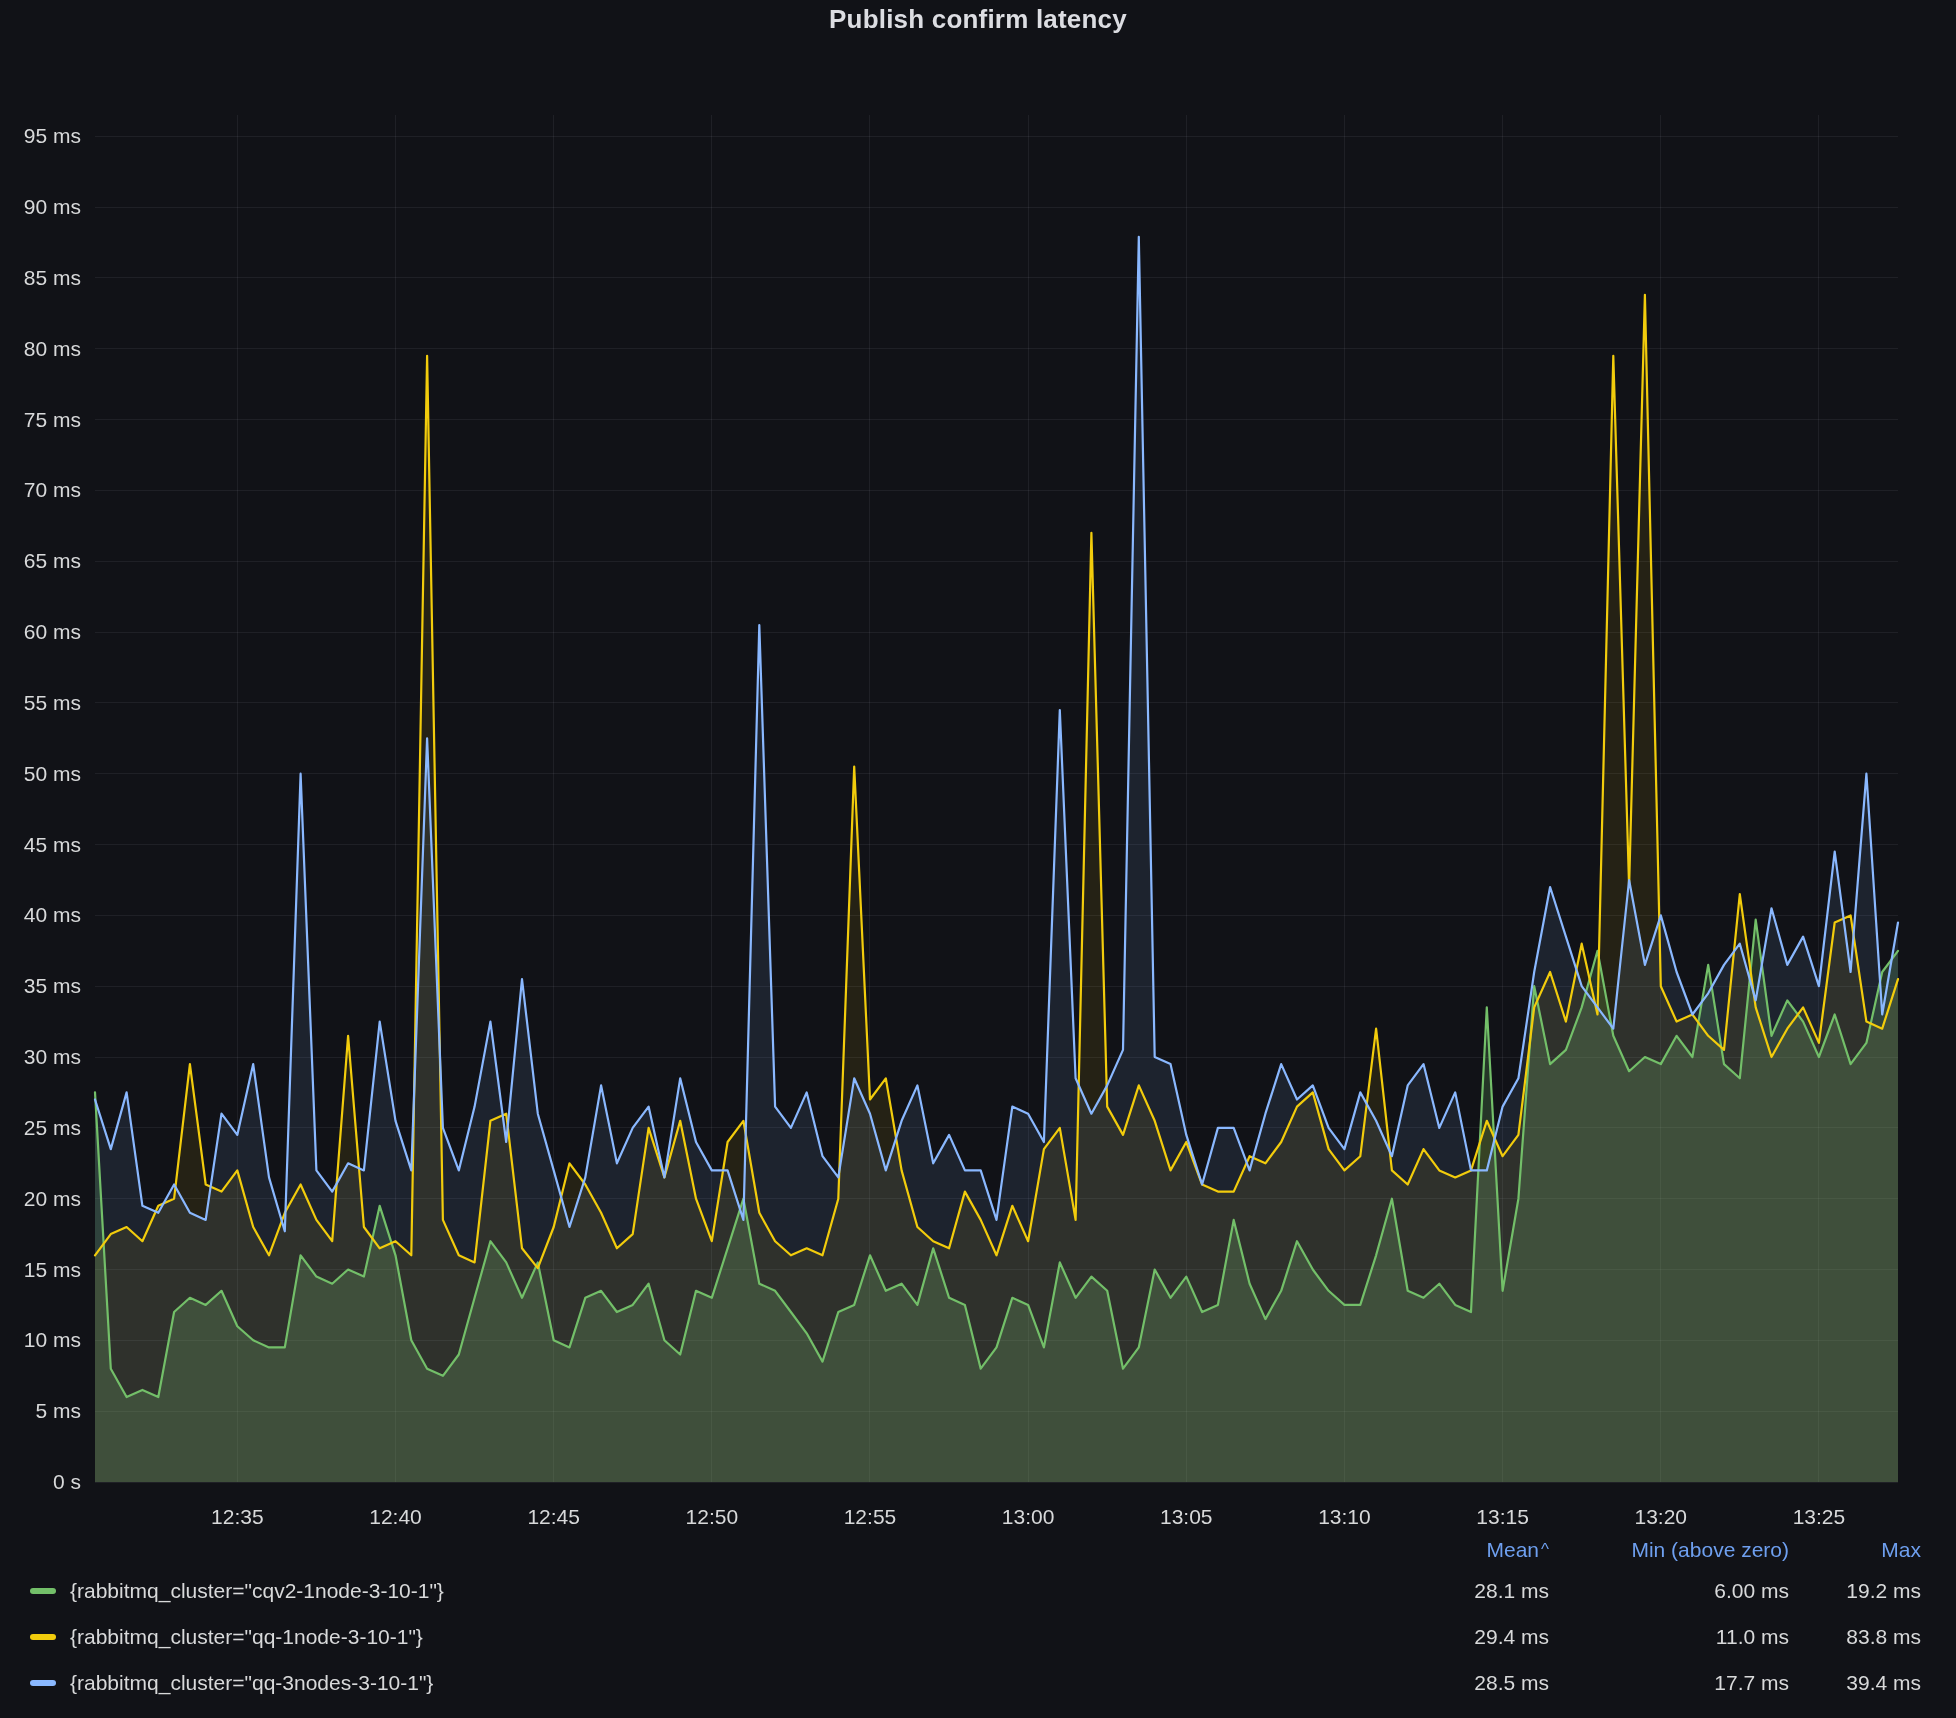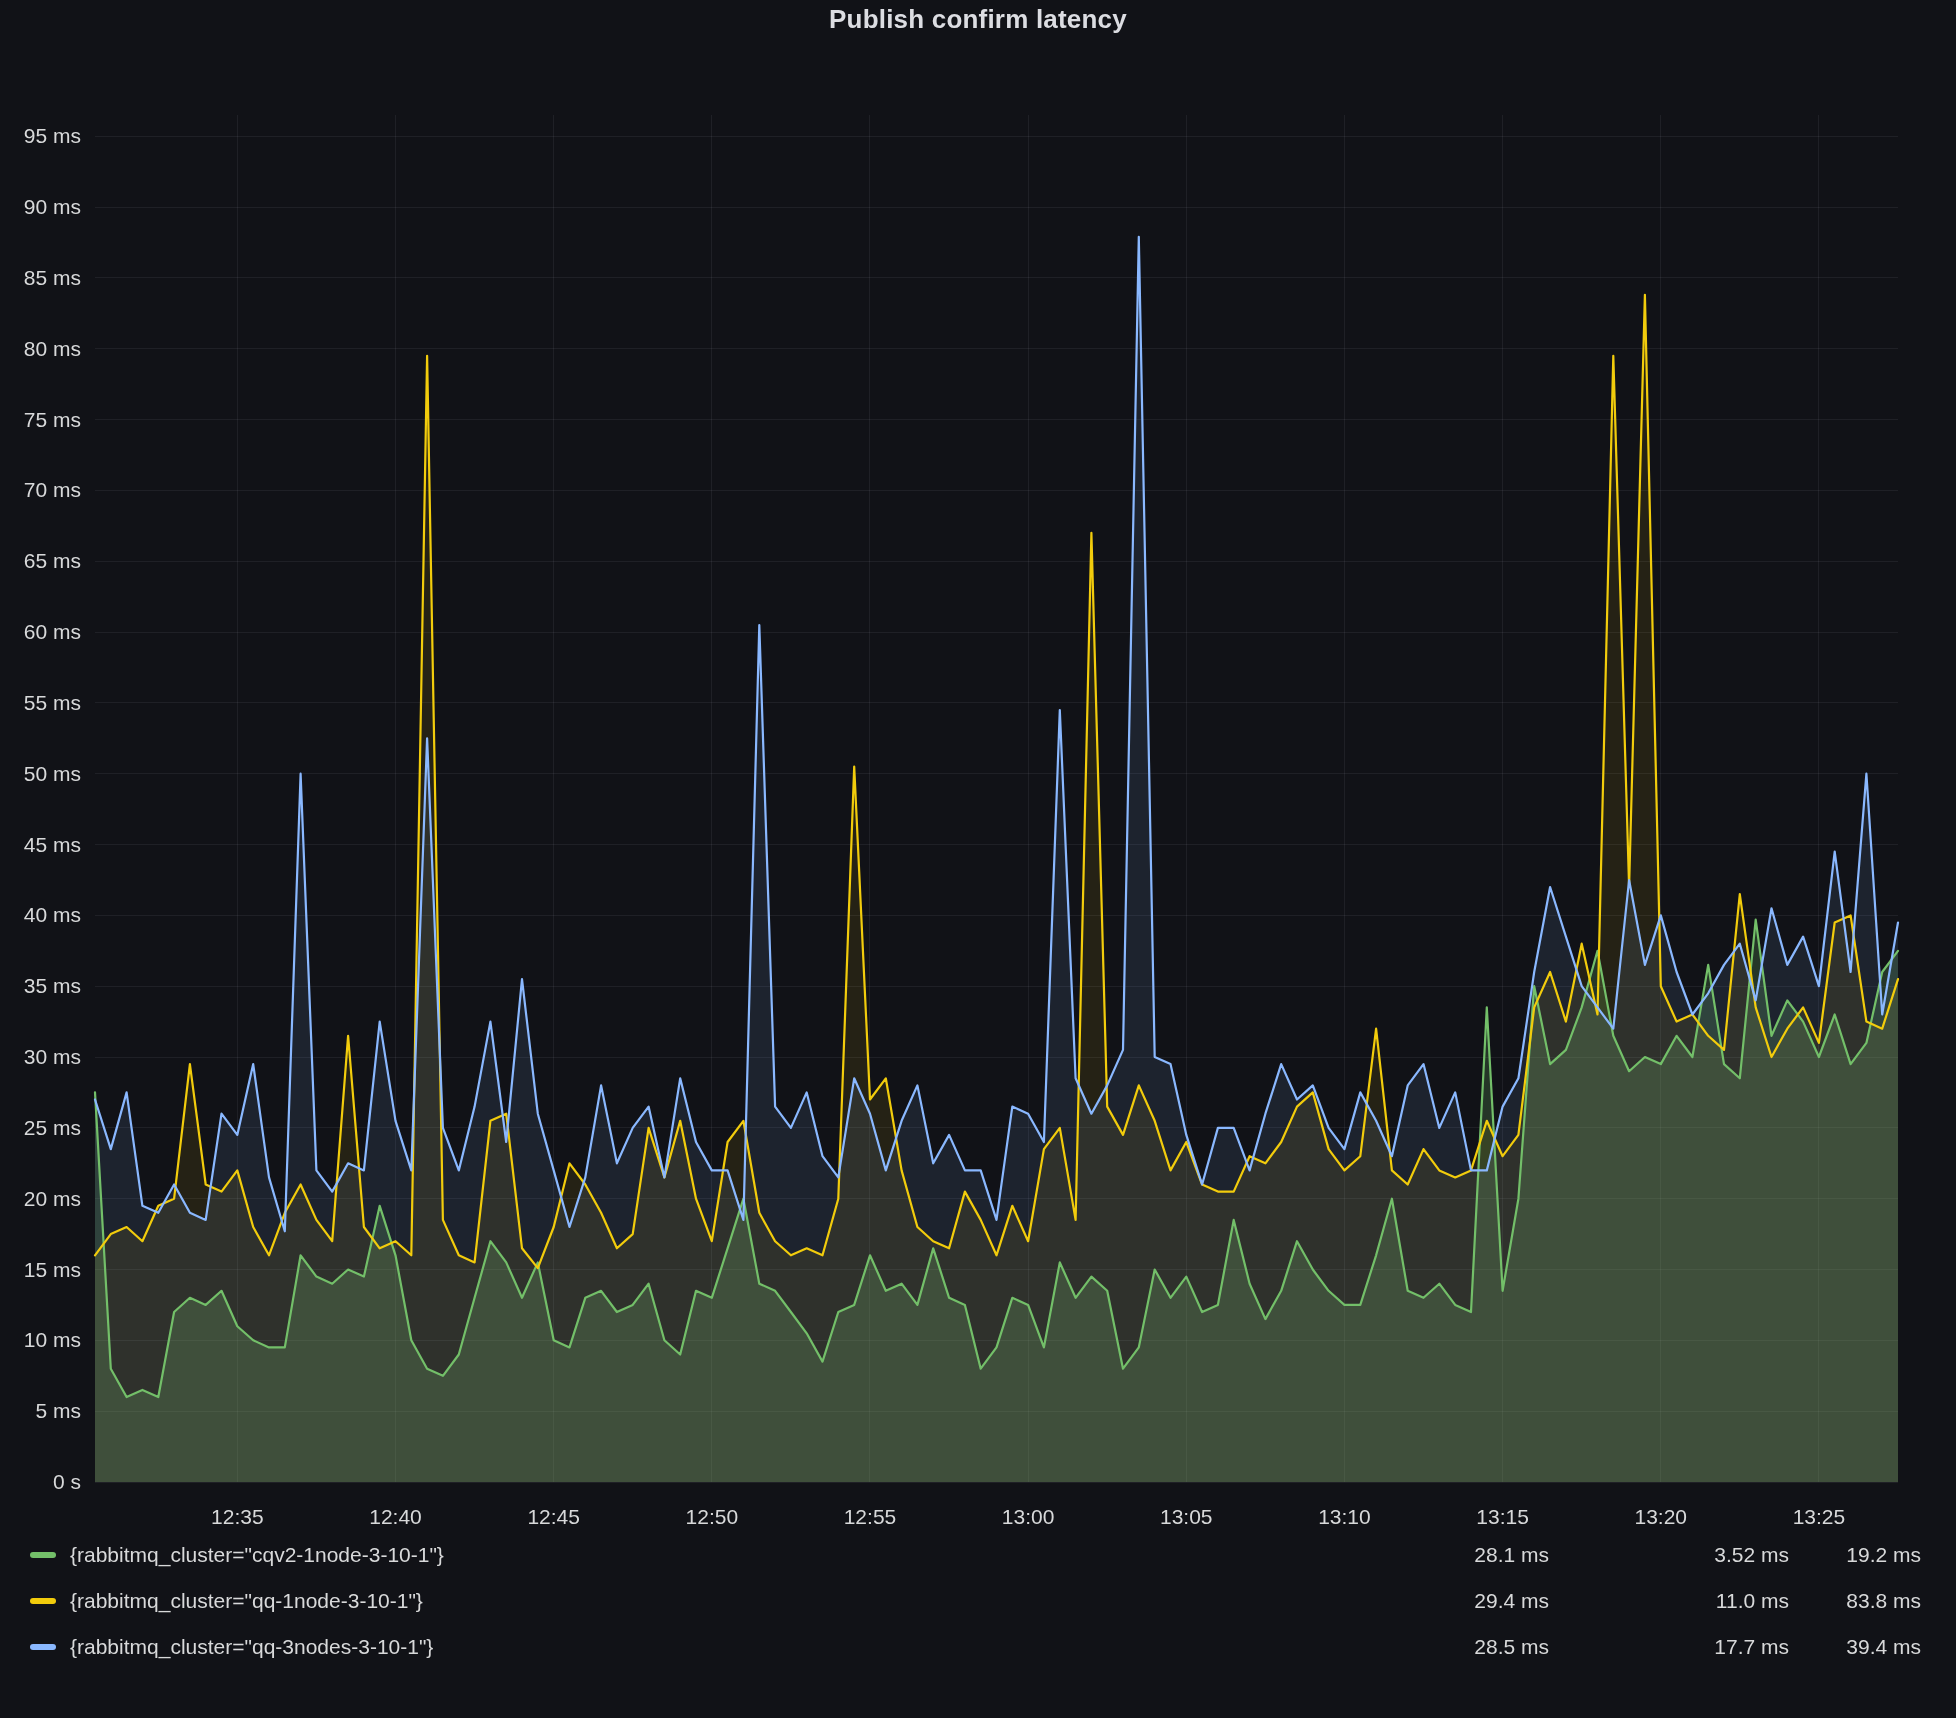--- a/index.html
+++ b/index.html
@@ -99,26 +99,32 @@
     <text x="1818.921052631579" y="1524" class="xtick">13:25</text>
     <path d="M95.0 1092.4 L110.8 1368.7 L126.6 1397.0 L142.4 1389.9 L158.3 1397.0 L174.1 1312.0 L189.9 1297.8 L205.7 1304.9 L221.5 1290.8 L237.3 1326.2 L253.2 1340.3 L269.0 1347.4 L284.8 1347.4 L300.6 1255.3 L316.4 1276.6 L332.2 1283.7 L348.1 1269.5 L363.9 1276.6 L379.7 1205.8 L395.5 1255.3 L411.3 1340.3 L427.1 1368.7 L442.9 1375.8 L458.8 1354.5 L474.6 1297.8 L490.4 1241.2 L506.2 1262.4 L522.0 1297.8 L537.8 1262.4 L553.7 1340.3 L569.5 1347.4 L585.3 1297.8 L601.1 1290.8 L616.9 1312.0 L632.7 1304.9 L648.6 1283.7 L664.4 1340.3 L680.2 1354.5 L696.0 1290.8 L711.8 1297.8 L727.6 1248.3 L743.4 1198.7 L759.3 1283.7 L775.1 1290.8 L790.9 1312.0 L806.7 1333.3 L822.5 1361.6 L838.3 1312.0 L854.2 1304.9 L870.0 1255.3 L885.8 1290.8 L901.6 1283.7 L917.4 1304.9 L933.2 1248.3 L949.1 1297.8 L964.9 1304.9 L980.7 1368.7 L996.5 1347.4 L1012.3 1297.8 L1028.1 1304.9 L1043.9 1347.4 L1059.8 1262.4 L1075.6 1297.8 L1091.4 1276.6 L1107.2 1290.8 L1123.0 1368.7 L1138.8 1347.4 L1154.7 1269.5 L1170.5 1297.8 L1186.3 1276.6 L1202.1 1312.0 L1217.9 1304.9 L1233.7 1219.9 L1249.6 1283.7 L1265.4 1319.1 L1281.2 1290.8 L1297.0 1241.2 L1312.8 1269.5 L1328.6 1290.8 L1344.4 1304.9 L1360.3 1304.9 L1376.1 1255.3 L1391.9 1198.7 L1407.7 1290.8 L1423.5 1297.8 L1439.3 1283.7 L1455.2 1304.9 L1471.0 1312.0 L1486.8 1007.4 L1502.6 1290.8 L1518.4 1198.7 L1534.2 986.2 L1550.1 1064.1 L1565.9 1049.9 L1581.7 1007.4 L1597.5 950.8 L1613.3 1035.8 L1629.1 1071.2 L1644.9 1057.0 L1660.8 1064.1 L1676.6 1035.8 L1692.4 1057.0 L1708.2 964.9 L1724.0 1064.1 L1739.8 1078.3 L1755.7 919.6 L1771.5 1035.8 L1787.3 1000.4 L1803.1 1021.6 L1818.9 1057.0 L1834.7 1014.5 L1850.6 1064.1 L1866.4 1042.9 L1882.2 972.0 L1898.0 950.8 L1898 1482 L95 1482 Z" fill="rgba(115,191,105,0.21)" stroke="none"></path>
     <path d="M95.0 1255.3 L110.8 1234.1 L126.6 1227.0 L142.4 1241.2 L158.3 1205.8 L174.1 1198.7 L189.9 1064.1 L205.7 1184.5 L221.5 1191.6 L237.3 1170.4 L253.2 1227.0 L269.0 1255.3 L284.8 1212.8 L300.6 1184.5 L316.4 1219.9 L332.2 1241.2 L348.1 1035.8 L363.9 1227.0 L379.7 1248.3 L395.5 1241.2 L411.3 1255.3 L427.1 355.8 L442.9 1219.9 L458.8 1255.3 L474.6 1262.4 L490.4 1120.8 L506.2 1113.7 L522.0 1248.3 L537.8 1268.1 L553.7 1227.0 L569.5 1163.3 L585.3 1184.5 L601.1 1212.8 L616.9 1248.3 L632.7 1234.1 L648.6 1127.9 L664.4 1177.4 L680.2 1120.8 L696.0 1198.7 L711.8 1241.2 L727.6 1142.0 L743.4 1120.8 L759.3 1212.8 L775.1 1241.2 L790.9 1255.3 L806.7 1248.3 L822.5 1255.3 L838.3 1198.7 L854.2 766.6 L870.0 1099.5 L885.8 1078.3 L901.6 1170.4 L917.4 1227.0 L933.2 1241.2 L949.1 1248.3 L964.9 1191.6 L980.7 1219.9 L996.5 1255.3 L1012.3 1205.8 L1028.1 1241.2 L1043.9 1149.1 L1059.8 1127.9 L1075.6 1219.9 L1091.4 532.9 L1107.2 1106.6 L1123.0 1134.9 L1138.8 1085.4 L1154.7 1120.8 L1170.5 1170.4 L1186.3 1142.0 L1202.1 1184.5 L1217.9 1191.6 L1233.7 1191.6 L1249.6 1156.2 L1265.4 1163.3 L1281.2 1142.0 L1297.0 1106.6 L1312.8 1092.4 L1328.6 1149.1 L1344.4 1170.4 L1360.3 1156.2 L1376.1 1028.7 L1391.9 1170.4 L1407.7 1184.5 L1423.5 1149.1 L1439.3 1170.4 L1455.2 1177.4 L1471.0 1170.4 L1486.8 1120.8 L1502.6 1156.2 L1518.4 1134.9 L1534.2 1007.4 L1550.1 972.0 L1565.9 1021.6 L1581.7 943.7 L1597.5 1014.5 L1613.3 355.8 L1629.1 887.0 L1644.9 294.9 L1660.8 986.2 L1676.6 1021.6 L1692.4 1014.5 L1708.2 1035.8 L1724.0 1049.9 L1739.8 894.1 L1755.7 1007.4 L1771.5 1057.0 L1787.3 1028.7 L1803.1 1007.4 L1818.9 1042.9 L1834.7 922.5 L1850.6 915.4 L1866.4 1021.6 L1882.2 1028.7 L1898.0 979.1 L1898 1482 L95 1482 Z" fill="rgba(242,204,12,0.09)" stroke="none"></path>
     <path d="M95.0 1099.5 L110.8 1149.1 L126.6 1092.4 L142.4 1205.8 L158.3 1212.8 L174.1 1184.5 L189.9 1212.8 L205.7 1219.9 L221.5 1113.7 L237.3 1134.9 L253.2 1064.1 L269.0 1177.4 L284.8 1231.3 L300.6 773.7 L316.4 1170.4 L332.2 1191.6 L348.1 1163.3 L363.9 1170.4 L379.7 1021.6 L395.5 1120.8 L411.3 1170.4 L427.1 738.3 L442.9 1127.9 L458.8 1170.4 L474.6 1106.6 L490.4 1021.6 L506.2 1142.0 L522.0 979.1 L537.8 1113.7 L553.7 1170.4 L569.5 1227.0 L585.3 1177.4 L601.1 1085.4 L616.9 1163.3 L632.7 1127.9 L648.6 1106.6 L664.4 1177.4 L680.2 1078.3 L696.0 1142.0 L711.8 1170.4 L727.6 1170.4 L743.4 1219.9 L759.3 625.0 L775.1 1106.6 L790.9 1127.9 L806.7 1092.4 L822.5 1156.2 L838.3 1177.4 L854.2 1078.3 L870.0 1113.7 L885.8 1170.4 L901.6 1120.8 L917.4 1085.4 L933.2 1163.3 L949.1 1134.9 L964.9 1170.4 L980.7 1170.4 L996.5 1219.9 L1012.3 1106.6 L1028.1 1113.7 L1043.9 1142.0 L1059.8 710.0 L1075.6 1078.3 L1091.4 1113.7 L1107.2 1085.4 L1123.0 1049.9 L1138.8 236.8 L1154.7 1057.0 L1170.5 1064.1 L1186.3 1134.9 L1202.1 1184.5 L1217.9 1127.9 L1233.7 1127.9 L1249.6 1170.4 L1265.4 1113.7 L1281.2 1064.1 L1297.0 1099.5 L1312.8 1085.4 L1328.6 1127.9 L1344.4 1149.1 L1360.3 1092.4 L1376.1 1120.8 L1391.9 1156.2 L1407.7 1085.4 L1423.5 1064.1 L1439.3 1127.9 L1455.2 1092.4 L1471.0 1170.4 L1486.8 1170.4 L1502.6 1106.6 L1518.4 1078.3 L1534.2 972.0 L1550.1 887.0 L1565.9 936.6 L1581.7 986.2 L1597.5 1007.4 L1613.3 1028.7 L1629.1 880.0 L1644.9 964.9 L1660.8 915.4 L1676.6 972.0 L1692.4 1014.5 L1708.2 993.3 L1724.0 964.9 L1739.8 943.7 L1755.7 1000.4 L1771.5 908.3 L1787.3 964.9 L1803.1 936.6 L1818.9 986.2 L1834.7 851.6 L1850.6 972.0 L1866.4 773.7 L1882.2 1014.5 L1898.0 922.5 L1898 1482 L95 1482 Z" fill="rgba(138,184,255,0.10)" stroke="none"></path>
     <path d="M95.0 1092.4 L110.8 1368.7 L126.6 1397.0 L142.4 1389.9 L158.3 1397.0 L174.1 1312.0 L189.9 1297.8 L205.7 1304.9 L221.5 1290.8 L237.3 1326.2 L253.2 1340.3 L269.0 1347.4 L284.8 1347.4 L300.6 1255.3 L316.4 1276.6 L332.2 1283.7 L348.1 1269.5 L363.9 1276.6 L379.7 1205.8 L395.5 1255.3 L411.3 1340.3 L427.1 1368.7 L442.9 1375.8 L458.8 1354.5 L474.6 1297.8 L490.4 1241.2 L506.2 1262.4 L522.0 1297.8 L537.8 1262.4 L553.7 1340.3 L569.5 1347.4 L585.3 1297.8 L601.1 1290.8 L616.9 1312.0 L632.7 1304.9 L648.6 1283.7 L664.4 1340.3 L680.2 1354.5 L696.0 1290.8 L711.8 1297.8 L727.6 1248.3 L743.4 1198.7 L759.3 1283.7 L775.1 1290.8 L790.9 1312.0 L806.7 1333.3 L822.5 1361.6 L838.3 1312.0 L854.2 1304.9 L870.0 1255.3 L885.8 1290.8 L901.6 1283.7 L917.4 1304.9 L933.2 1248.3 L949.1 1297.8 L964.9 1304.9 L980.7 1368.7 L996.5 1347.4 L1012.3 1297.8 L1028.1 1304.9 L1043.9 1347.4 L1059.8 1262.4 L1075.6 1297.8 L1091.4 1276.6 L1107.2 1290.8 L1123.0 1368.7 L1138.8 1347.4 L1154.7 1269.5 L1170.5 1297.8 L1186.3 1276.6 L1202.1 1312.0 L1217.9 1304.9 L1233.7 1219.9 L1249.6 1283.7 L1265.4 1319.1 L1281.2 1290.8 L1297.0 1241.2 L1312.8 1269.5 L1328.6 1290.8 L1344.4 1304.9 L1360.3 1304.9 L1376.1 1255.3 L1391.9 1198.7 L1407.7 1290.8 L1423.5 1297.8 L1439.3 1283.7 L1455.2 1304.9 L1471.0 1312.0 L1486.8 1007.4 L1502.6 1290.8 L1518.4 1198.7 L1534.2 986.2 L1550.1 1064.1 L1565.9 1049.9 L1581.7 1007.4 L1597.5 950.8 L1613.3 1035.8 L1629.1 1071.2 L1644.9 1057.0 L1660.8 1064.1 L1676.6 1035.8 L1692.4 1057.0 L1708.2 964.9 L1724.0 1064.1 L1739.8 1078.3 L1755.7 919.6 L1771.5 1035.8 L1787.3 1000.4 L1803.1 1021.6 L1818.9 1057.0 L1834.7 1014.5 L1850.6 1064.1 L1866.4 1042.9 L1882.2 972.0 L1898.0 950.8 " fill="none" stroke="#73bf69" stroke-width="2.2" stroke-linejoin="round" stroke-linecap="round"></path>
     <path d="M95.0 1255.3 L110.8 1234.1 L126.6 1227.0 L142.4 1241.2 L158.3 1205.8 L174.1 1198.7 L189.9 1064.1 L205.7 1184.5 L221.5 1191.6 L237.3 1170.4 L253.2 1227.0 L269.0 1255.3 L284.8 1212.8 L300.6 1184.5 L316.4 1219.9 L332.2 1241.2 L348.1 1035.8 L363.9 1227.0 L379.7 1248.3 L395.5 1241.2 L411.3 1255.3 L427.1 355.8 L442.9 1219.9 L458.8 1255.3 L474.6 1262.4 L490.4 1120.8 L506.2 1113.7 L522.0 1248.3 L537.8 1268.1 L553.7 1227.0 L569.5 1163.3 L585.3 1184.5 L601.1 1212.8 L616.9 1248.3 L632.7 1234.1 L648.6 1127.9 L664.4 1177.4 L680.2 1120.8 L696.0 1198.7 L711.8 1241.2 L727.6 1142.0 L743.4 1120.8 L759.3 1212.8 L775.1 1241.2 L790.9 1255.3 L806.7 1248.3 L822.5 1255.3 L838.3 1198.7 L854.2 766.6 L870.0 1099.5 L885.8 1078.3 L901.6 1170.4 L917.4 1227.0 L933.2 1241.2 L949.1 1248.3 L964.9 1191.6 L980.7 1219.9 L996.5 1255.3 L1012.3 1205.8 L1028.1 1241.2 L1043.9 1149.1 L1059.8 1127.9 L1075.6 1219.9 L1091.4 532.9 L1107.2 1106.6 L1123.0 1134.9 L1138.8 1085.4 L1154.7 1120.8 L1170.5 1170.4 L1186.3 1142.0 L1202.1 1184.5 L1217.9 1191.6 L1233.7 1191.6 L1249.6 1156.2 L1265.4 1163.3 L1281.2 1142.0 L1297.0 1106.6 L1312.8 1092.4 L1328.6 1149.1 L1344.4 1170.4 L1360.3 1156.2 L1376.1 1028.7 L1391.9 1170.4 L1407.7 1184.5 L1423.5 1149.1 L1439.3 1170.4 L1455.2 1177.4 L1471.0 1170.4 L1486.8 1120.8 L1502.6 1156.2 L1518.4 1134.9 L1534.2 1007.4 L1550.1 972.0 L1565.9 1021.6 L1581.7 943.7 L1597.5 1014.5 L1613.3 355.8 L1629.1 887.0 L1644.9 294.9 L1660.8 986.2 L1676.6 1021.6 L1692.4 1014.5 L1708.2 1035.8 L1724.0 1049.9 L1739.8 894.1 L1755.7 1007.4 L1771.5 1057.0 L1787.3 1028.7 L1803.1 1007.4 L1818.9 1042.9 L1834.7 922.5 L1850.6 915.4 L1866.4 1021.6 L1882.2 1028.7 L1898.0 979.1 " fill="none" stroke="#f2cc0c" stroke-width="2.2" stroke-linejoin="round" stroke-linecap="round"></path>
     <path d="M95.0 1099.5 L110.8 1149.1 L126.6 1092.4 L142.4 1205.8 L158.3 1212.8 L174.1 1184.5 L189.9 1212.8 L205.7 1219.9 L221.5 1113.7 L237.3 1134.9 L253.2 1064.1 L269.0 1177.4 L284.8 1231.3 L300.6 773.7 L316.4 1170.4 L332.2 1191.6 L348.1 1163.3 L363.9 1170.4 L379.7 1021.6 L395.5 1120.8 L411.3 1170.4 L427.1 738.3 L442.9 1127.9 L458.8 1170.4 L474.6 1106.6 L490.4 1021.6 L506.2 1142.0 L522.0 979.1 L537.8 1113.7 L553.7 1170.4 L569.5 1227.0 L585.3 1177.4 L601.1 1085.4 L616.9 1163.3 L632.7 1127.9 L648.6 1106.6 L664.4 1177.4 L680.2 1078.3 L696.0 1142.0 L711.8 1170.4 L727.6 1170.4 L743.4 1219.9 L759.3 625.0 L775.1 1106.6 L790.9 1127.9 L806.7 1092.4 L822.5 1156.2 L838.3 1177.4 L854.2 1078.3 L870.0 1113.7 L885.8 1170.4 L901.6 1120.8 L917.4 1085.4 L933.2 1163.3 L949.1 1134.9 L964.9 1170.4 L980.7 1170.4 L996.5 1219.9 L1012.3 1106.6 L1028.1 1113.7 L1043.9 1142.0 L1059.8 710.0 L1075.6 1078.3 L1091.4 1113.7 L1107.2 1085.4 L1123.0 1049.9 L1138.8 236.8 L1154.7 1057.0 L1170.5 1064.1 L1186.3 1134.9 L1202.1 1184.5 L1217.9 1127.9 L1233.7 1127.9 L1249.6 1170.4 L1265.4 1113.7 L1281.2 1064.1 L1297.0 1099.5 L1312.8 1085.4 L1328.6 1127.9 L1344.4 1149.1 L1360.3 1092.4 L1376.1 1120.8 L1391.9 1156.2 L1407.7 1085.4 L1423.5 1064.1 L1439.3 1127.9 L1455.2 1092.4 L1471.0 1170.4 L1486.8 1170.4 L1502.6 1106.6 L1518.4 1078.3 L1534.2 972.0 L1550.1 887.0 L1565.9 936.6 L1581.7 986.2 L1597.5 1007.4 L1613.3 1028.7 L1629.1 880.0 L1644.9 964.9 L1660.8 915.4 L1676.6 972.0 L1692.4 1014.5 L1708.2 993.3 L1724.0 964.9 L1739.8 943.7 L1755.7 1000.4 L1771.5 908.3 L1787.3 964.9 L1803.1 936.6 L1818.9 986.2 L1834.7 851.6 L1850.6 972.0 L1866.4 773.7 L1882.2 1014.5 L1898.0 922.5 " fill="none" stroke="#8ab8ff" stroke-width="2.2" stroke-linejoin="round" stroke-linecap="round"></path>
   </svg>
 
 <div class="legend">
+  <div class="legend-row legend-head">
+    <span class="l-label"></span>
+    <span class="col mean"><span>Mean</span><span class="caret">^</span></span>
+    <span class="col min">Min (above zero)</span>
+    <span class="col max">Max</span>
+  </div>
 
   <div class="legend-row">
     <span class="swatch" style="background: rgb(115, 191, 105);"></span>
     <span class="l-label">{rabbitmq_cluster="cqv2-1node-3-10-1"}</span>
     <span class="col mean">28.1 ms</span>
-    <span class="col min">3.52 ms</span>
+    <span class="col min">6.00 ms</span>
     <span class="col max">19.2 ms</span>
   </div>
 
   <div class="legend-row">
     <span class="swatch" style="background: rgb(242, 204, 12);"></span>
     <span class="l-label">{rabbitmq_cluster="qq-1node-3-10-1"}</span>
     <span class="col mean">29.4 ms</span>
     <span class="col min">11.0 ms</span>
     <span class="col max">83.8 ms</span>
   </div>

